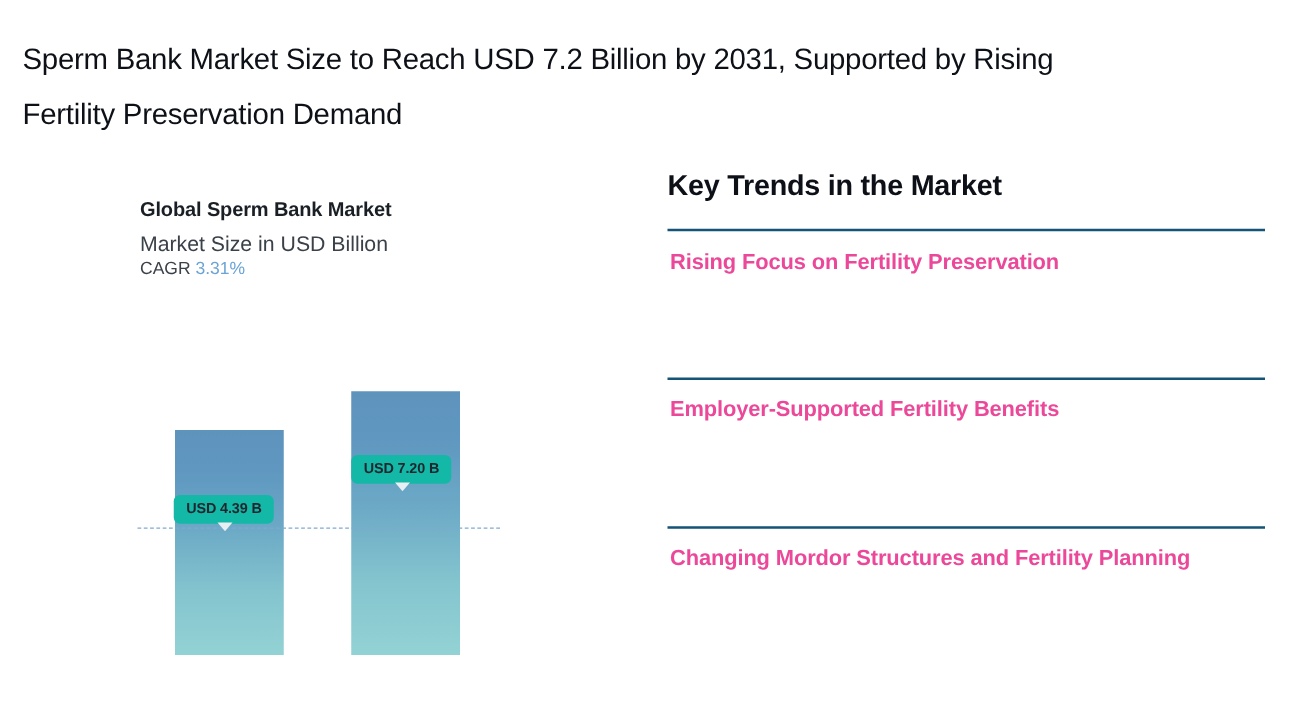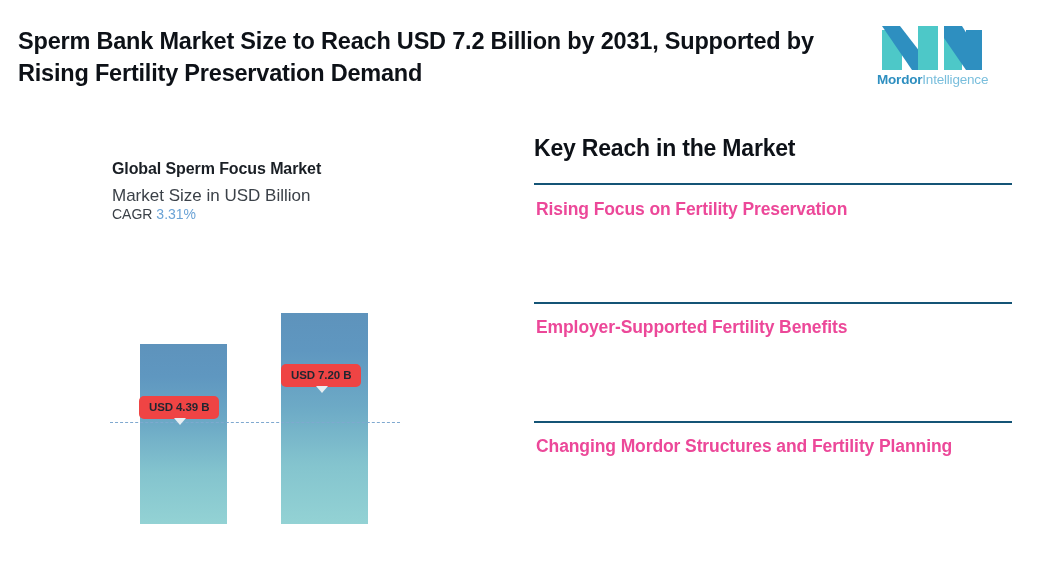--- a/index.html
+++ b/index.html
@@ -9,21 +9,21 @@
     font-family:"Liberation Sans", sans-serif;
     color:#111418;
     overflow:hidden;
     position:relative;
   }
 
   
   #header{position:absolute;left:0;top:0;width:1045px;height:112px;}
   #page-title{
     position:absolute;left:18px;top:25px;width:830px;
-    font-size:23.5px;font-weight:bold;line-height:32px;
+    font-size:23.5px;font-weight:normal;line-height:44px;
     letter-spacing:-0.2px;color:#0d1117;
   }
 
   
   #brand-logo{position:absolute;left:877px;top:22px;width:110px;height:72px;}
   #logo-mark{position:absolute;left:5px;top:0;width:100px;height:48px;}
   #logo-wordmark{
     position:absolute;left:0;top:50px;width:110px;
     text-align:center;font-size:13.5px;white-space:nowrap;
   }
@@ -54,21 +54,21 @@
   #bar-2026{left:140px;width:87px;height:180px;}
   #bar-2031{left:281px;width:87px;height:211px;}
 
   #dash-line{
     position:absolute;left:110px;top:310px;width:290px;height:0;
     border-top:1.5px dashed #7FA9D0;
   }
 
   .badge{
     position:absolute;
-    background:#ef4444;border-radius:5px;
+    background:#14b8a6;border-radius:5px;
     font-size:11.5px;font-weight:bold;color:#1f2630;
     padding:5px 10px 6px 10px;white-space:nowrap;
     letter-spacing:-0.1px;
   }
   .badge:after{
     content:"";position:absolute;left:50%;margin-left:-5px;bottom:-6px;
     border-left:6px solid transparent;border-right:6px solid transparent;
     border-top:7px solid #E8EFF2;
   }
   #badge-2026{left:139px;top:284px;}
@@ -93,60 +93,45 @@
   #trend-1{top:66px;}
   #trend-2{top:184px;}
   #trend-3{top:303px;}
 </style>
 </head>
 <body>
 
 <div id="header">
   <div id="page-title">Sperm Bank Market Size to Reach USD 7.2 Billion by 2031, Supported by Rising Fertility Preservation Demand</div>
 
-  <div id="brand-logo">
-    <span id="logo-mark">
-      <svg width="100" height="48" viewBox="0 0 100 48" xmlns="http://www.w3.org/2000/svg">
-        <polygon points="0,48 0,8 20,8 20,48" fill="#4DC8C8"></polygon>
-        <polygon points="0,4 18,4 52,48 30,48" fill="#2E8FC0"></polygon>
-        <polygon points="36,4 56,4 56,48 36,48" fill="#4DC8C8"></polygon>
-        <polygon points="62,4 80,4 80,48 62,48" fill="#4DC8C8"></polygon>
-        <polygon points="62,4 80,4 100,36 100,48 84,48 62,16" fill="#2E8FC0"></polygon>
-        <polygon points="84,8 100,8 100,48 84,48" fill="#2E8FC0"></polygon>
-      </svg>
-    </span>
-    <div id="logo-wordmark">
-      <span class="wm-bold">Mordor</span><span class="wm-light">Intelligence</span>
-    </div>
-  </div>
 </div>
 
 <div id="chart-panel">
 
-  <div id="chart-title">Global Sperm Focus Market</div>
+  <div id="chart-title">Global Sperm Bank Market</div>
   <div id="chart-subtitle">Market Size in USD Billion</div>
   <div id="cagr-row">
     <span>CAGR</span>
     <span id="cagr-value">3.31%</span>
   </div>
 
   <div id="plot">
     <div class="bar" id="bar-2026"></div>
     <div class="bar" id="bar-2031"></div>
   </div>
 
   <div id="dash-line"></div>
 
   <div class="badge" id="badge-2026">USD 4.39 B</div>
   <div class="badge" id="badge-2031">USD 7.20 B</div>
 
 </div>
 
 <div id="trends-panel">
-  <div id="trends-heading">Key Reach in the Market</div>
+  <div id="trends-heading">Key Trends in the Market</div>
 
   <div class="divider" id="div-1"></div>
   <div class="trend-text" id="trend-1">Rising Focus on Fertility Preservation</div>
 
   <div class="divider" id="div-2"></div>
   <div class="trend-text" id="trend-2">Employer-Supported Fertility Benefits</div>
 
   <div class="divider" id="div-3"></div>
   <div class="trend-text" id="trend-3">Changing Mordor Structures and Fertility Planning</div>
 </div>

